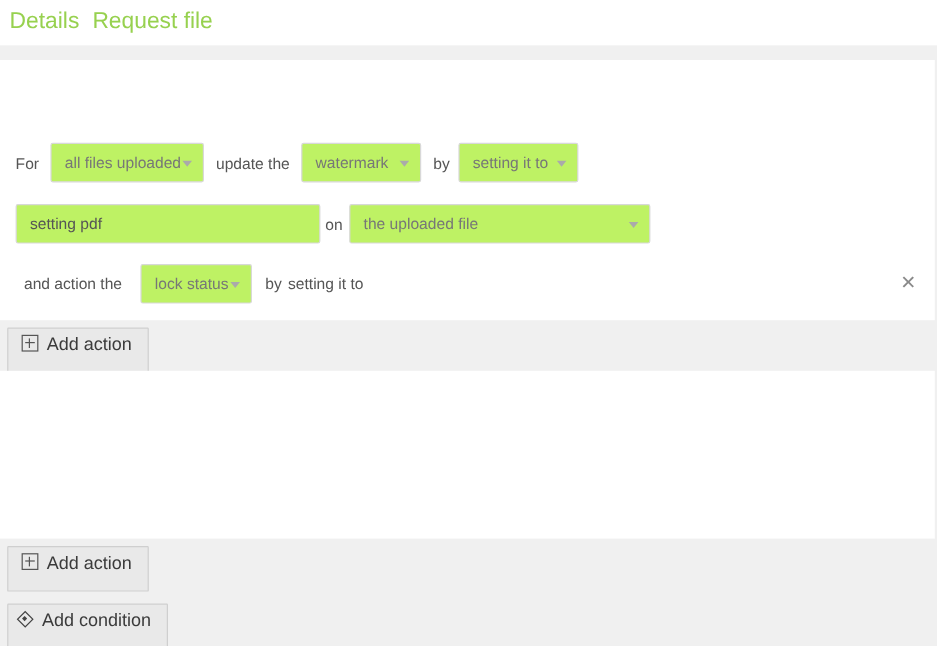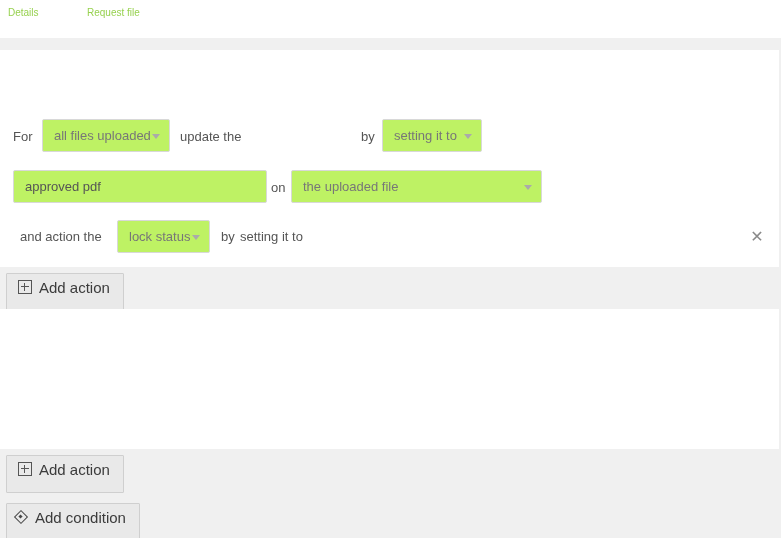--- a/index.html
+++ b/index.html
@@ -22,21 +22,21 @@
     left: 0; top: 0;
     width: 781px;
     height: 38px;
     background: #ffffff;
     box-sizing: border-box;
   }
   .tab {
     position: absolute;
     top: 7px;
     height: 31px;
-    font-size: 10px;
+    font-size: 19px;
     color: #97d14f;
     white-space: nowrap;
     cursor: pointer;
   }
   .tab.active {
     color: #62bb18;
     font-weight: bold;
   }
   .tab .underline {
     position: absolute;
@@ -179,41 +179,45 @@
     width: 3px; height: 3px;
     background: #444444;
     transform: rotate(45deg);
   }
 </style>
 </head>
 <body>
 
 <div class="tabbar">
   <div class="tab" style="left:8px;   width:57px;"><span>Details</span></div>
-  <div class="tab" style="left:87px;  width:98px;"><span>Request file</span></div>
+  <div class="tab" style="left:77px;  width:98px;"><span>Request file</span></div>
 </div>
 
 <div class="topstrip"></div>
 
 <div class="card" id="card-1">
 
   <span class="lbl" style="left:13px; top:79px;">For</span>
   <div class="ctl" style="left:42px; top:69px; width:128px;">
     <span>all files uploaded</span>
     <span class="caret"></span>
   </div>
   <span class="lbl" style="left:180px; top:79px;">update the</span>
+  <div class="ctl" style="left:251px; top:69px; width:100px;">
+    <span>watermark</span>
+    <span class="caret"></span>
+  </div>
   <span class="lbl" style="left:361px; top:79px;">by</span>
   <div class="ctl" style="left:382px; top:69px; width:100px;">
     <span>setting it to</span>
     <span class="caret"></span>
   </div>
 
   <div class="ctl input" style="left:13px; top:120px; width:254px;">
-    <span>approved pdf</span>
+    <span>setting pdf</span>
   </div>
   <span class="lbl" style="left:271px; top:130px;">on</span>
   <div class="ctl" style="left:291px; top:120px; width:251px;">
     <span>the uploaded file</span>
     <span class="caret"></span>
   </div>
 
   <span class="lbl" style="left:20px; top:179px;">and action the</span>
   <div class="ctl" style="left:117px; top:170px; width:93px;">
     <span>lock status</span>

